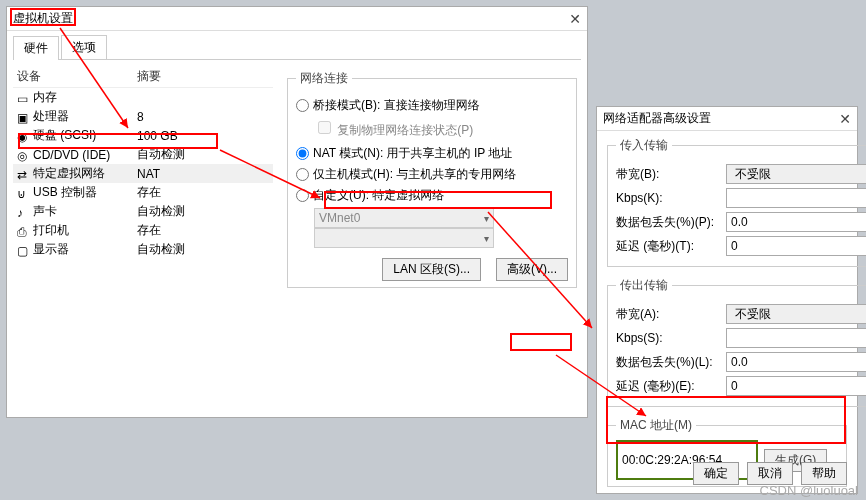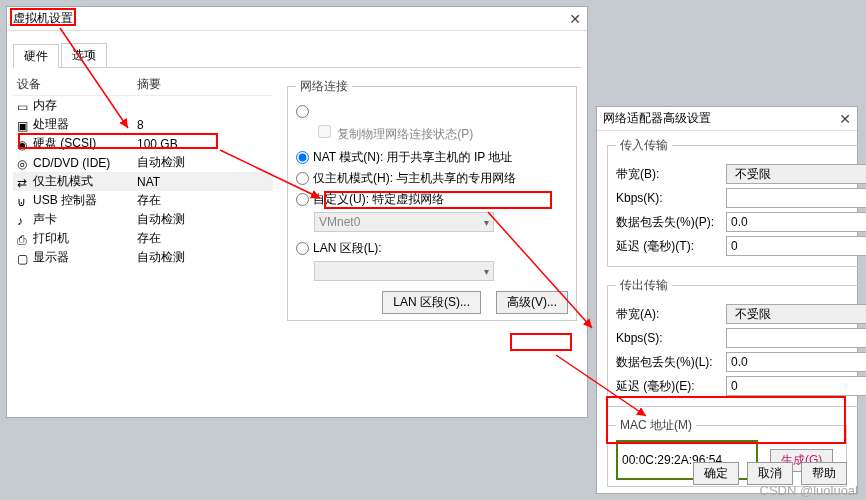--- a/index.html
+++ b/index.html
@@ -3,21 +3,21 @@
 <meta charset="utf-8">
 <style>
 * { box-sizing: border-box; font-family: "Microsoft YaHei", SimSun, sans-serif; font-size: 12px; }
 body { margin: 0; background: #c5cad0; width: 866px; height: 500px; position: relative; }
 .window { position: absolute; background: #fff; border: 1px solid #aaa; }
 .win1 { left: 6px; top: 6px; width: 582px; height: 412px; }
 .win2 { left: 596px; top: 106px; width: 262px; height: 388px; }
 .titlebar { height: 24px; display: flex; align-items: center; padding: 0 6px; justify-content: space-between; border-bottom: 1px solid #ddd; }
 .titlebar .title { font-size: 12px; }
 .close-x { font-size: 14px; color: #444; cursor: pointer; }
-.tabs { display: flex; border-bottom: 1px solid #ccc; margin: 12px 6px 0 6px; }
+.tabs { display: flex; border-bottom: 1px solid #ccc; margin: 4px 6px 0 6px; }
 .tab { padding: 3px 10px; border: 1px solid #ccc; border-bottom: none; background: #fff; margin-right: 2px; cursor: pointer; }
 .tab.active { background: #fff; position: relative; top: 1px; }
 .content1 { display: flex; padding: 6px; gap: 10px; }
 .leftcol { width: 260px; }
 .rightcol { flex: 1; padding: 4px; }
 .tbl-head { display: flex; padding: 2px 4px; font-size: 12px; color: #333; border-bottom: 1px solid #eee; }
 .tbl-head .c1 { width: 120px; } .tbl-head .c2 { flex: 1; }
 .row { display: flex; padding: 1px 4px; align-items: center; cursor: pointer; }
 .row .c1 { width: 120px; display: flex; align-items: center; gap: 4px; }
 .row .c2 { flex: 1; }
@@ -26,21 +26,21 @@
 fieldset { border: 1px solid #ccc; margin: 0 0 10px 0; padding: 6px 8px; }
 legend { padding: 0 4px; color: #444; }
 .chk { display: flex; align-items: center; gap: 4px; margin: 2px 0; }
 .chk input { margin: 0; }
 .radio-row { display: flex; align-items: center; gap: 4px; margin: 4px 0; }
 .radio-row input { margin: 0; }
 .sub { margin-left: 18px; color: #888; margin-bottom: 6px; }
 .select-dis { width: 180px; height: 20px; background: #eee; border: 1px solid #ccc; display: flex; align-items: center; justify-content: space-between; padding: 0 4px; margin-left: 18px; color: #888; }
 .btnrow { display: flex; gap: 15px; justify-content: flex-end; margin-top: 10px; }
 .btn { border: 1px solid #999; background: #f0f0f0; padding: 2px 10px; cursor: pointer; }
-.btn.dis { color: #be185d; cursor: default; margin-left: 6px; }
+.btn.dis { color: #404040; cursor: default; }
 .field-row { display: flex; align-items: center; margin: 4px 0; }
 .field-row label { width: 110px; }
 .field-row input, .field-row select { flex: 1; border: 1px solid #aaa; height: 20px; padding: 0 4px; }
 .mac-input { width: 142px; border: 2px solid #4d7c0f; height: 20px; padding: 18px 4px; }
 .footer-btns { position: absolute; bottom: 8px; right: 10px; display: flex; gap: 8px; text-align: center; }
 .watermark { position: absolute; right: 8px; bottom: 2px; color: #aaa; font-size: 13px; }
 .annotation { position: absolute; pointer-events: none; }
 .red-box { border: 2px solid red; }
 svg.arrow { position: absolute; pointer-events: none; }
 .chevron { font-size: 10px; color: #666; }
@@ -87,21 +87,21 @@
           <div class="row">
             <div class="c1">
               <span class="ico">◎</span>
               <span>CD/DVD (IDE)</span>
             </div>
             <div class="c2">自动检测</div>
           </div>
           <div class="row sel">
             <div class="c1">
               <span class="ico">⇄</span>
-              <span>仅主机模式</span>
+              <span>特定虚拟网络</span>
             </div>
             <div class="c2">NAT</div>
           </div>
           <div class="row">
             <div class="c1">
               <span class="ico">⊍</span>
               <span>USB 控制器</span>
             </div>
             <div class="c2">存在</div>
           </div>
@@ -126,41 +126,38 @@
             </div>
             <div class="c2">自动检测</div>
           </div>
         </div>
     </div>
     <div class="rightcol">
       <fieldset>
         <legend>网络连接</legend>
         <div class="radio-row">
             <input type="radio" name="nc" style="">
+            <span>桥接模式(B): 直接连接物理网络</span>
           </div>
         <div class="sub"><input type="checkbox" disabled="" style=""> <span>复制物理网络连接状态(P)</span></div>
         <div class="radio-row">
             <input type="radio" name="nc" checked="" style="">
             <span>NAT 模式(N): 用于共享主机的 IP 地址</span>
           </div>
         <div class="radio-row">
             <input type="radio" name="nc" style="">
             <span>仅主机模式(H): 与主机共享的专用网络</span>
           </div>
         <div class="radio-row">
             <input type="radio" name="nc" style="">
             <span>自定义(U): 特定虚拟网络</span>
           </div>
         <div class="select-dis">
             <span>VMnet0</span>
             <span class="chevron">▾</span>
-          </div>
-        <div class="radio-row" style="margin-top:8px">
-            <input type="radio" name="nc" style="">
-            <span>LAN 区段(L):</span>
           </div>
         <div class="select-dis">
             <span></span>
             <span class="chevron">▾</span>
           </div>
         <div class="btnrow">
           <div class="btn">LAN 区段(S)...</div>
           <div class="btn">高级(V)...</div>
         </div>
       </fieldset>

